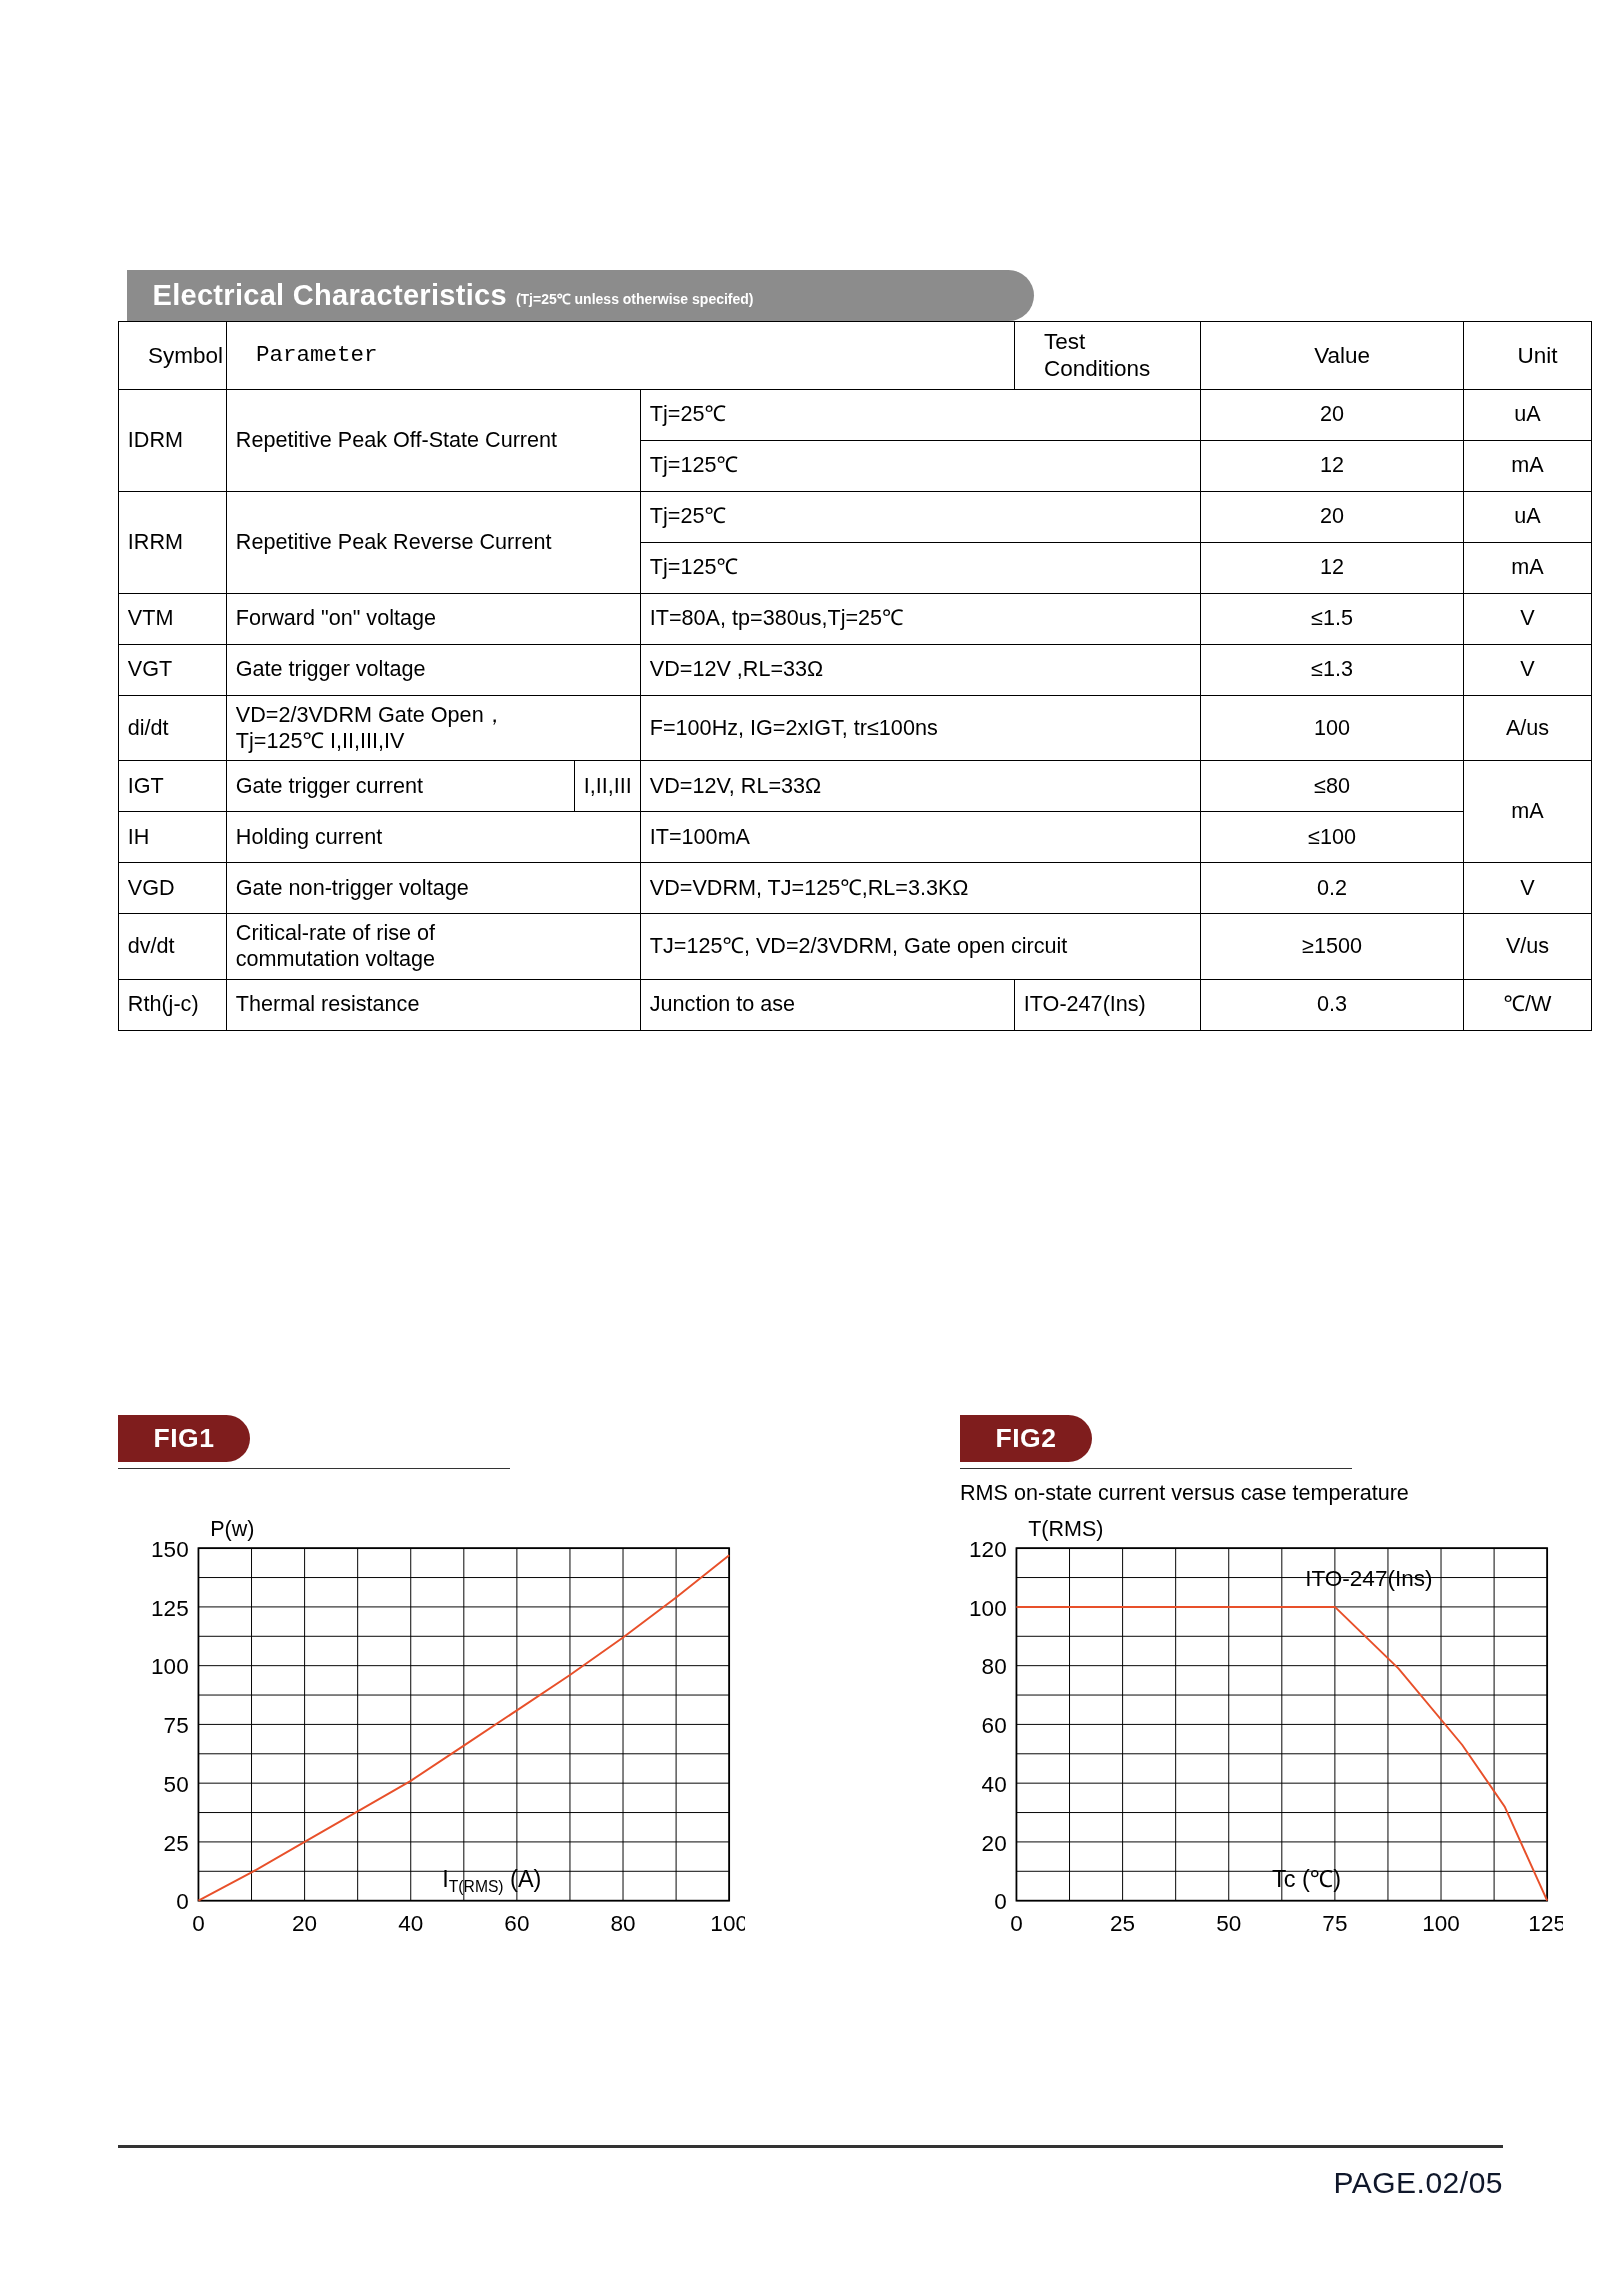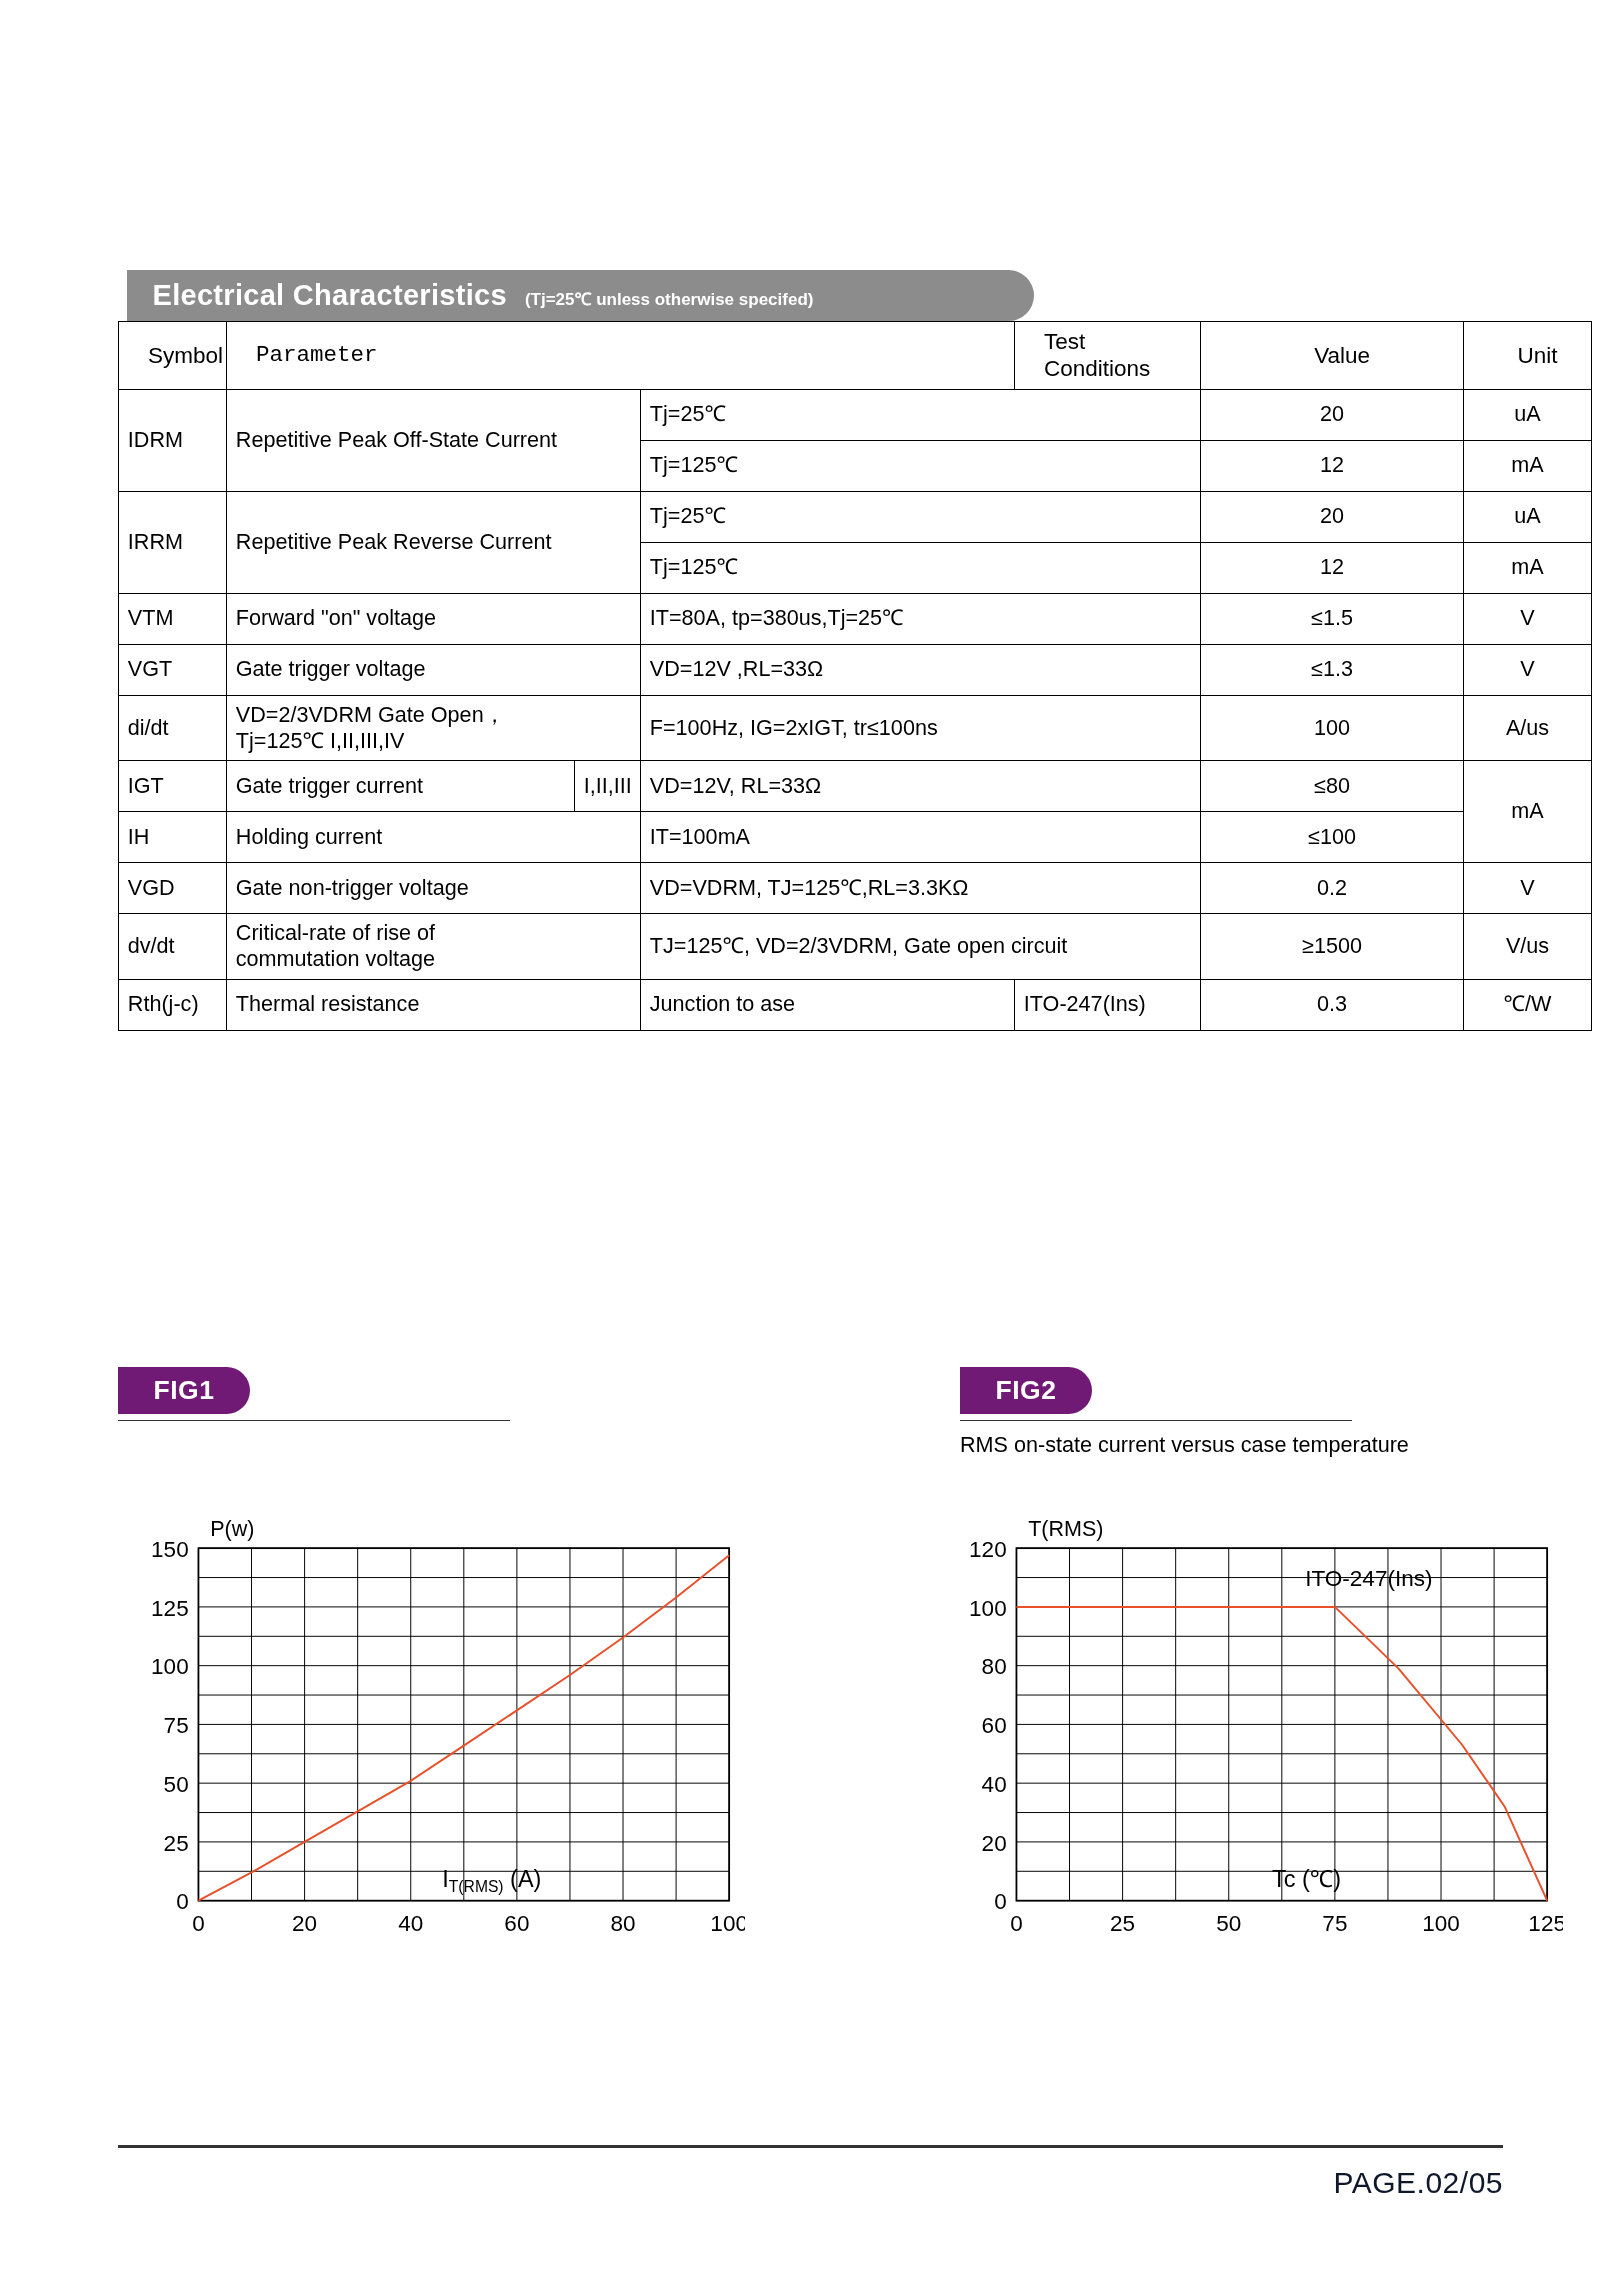--- a/index.html
+++ b/index.html
@@ -30,23 +30,23 @@
   #section-banner { left: 127px; top: 270px; width: 907px; }
   .banner-title {
     color: #ffffff;
     font-size: 29px;
     font-weight: bold;
     letter-spacing: 0.3px;
     white-space: nowrap;
   }
   .banner-sub {
     color: #ffffff;
-    font-size: 17px;
+    font-size: 14px;
     font-weight: bold;
-    margin-left: 18px;
+    margin-left: 9px;
     white-space: nowrap;
     padding-top: 6.9px;
   }
 
   
   #spec-table {
     position: absolute;
     left: 118px;
     top: 321px;
     width: 1385px;
@@ -77,26 +77,27 @@
   .r-hdr   { height: 67px; }
 
   
   .fig-block { position: absolute; }
   #fig1-block { left: 118px; top: 1367px; width: 627px; }
   #fig2-block { left: 960px; top: 1367px; width: 627px; }
 
   .fig-badge {
     width: 132px;
     height: 47px;
-    background: #701a75;
+    background: #7f1d1d;
     border-radius: 0 23.5px 23.5px 0;
     display: flex;
     align-items: center;
     justify-content: center;
     box-sizing: border-box;
+    margin-top: 48px;
   }
   .fig-badge-label {
     color: #ffffff;
     font-size: 26.5px;
     font-weight: bold;
     letter-spacing: 0.5px;
   }
   .fig-rule {
     margin-top: 5.9px;
     width: 392px;

